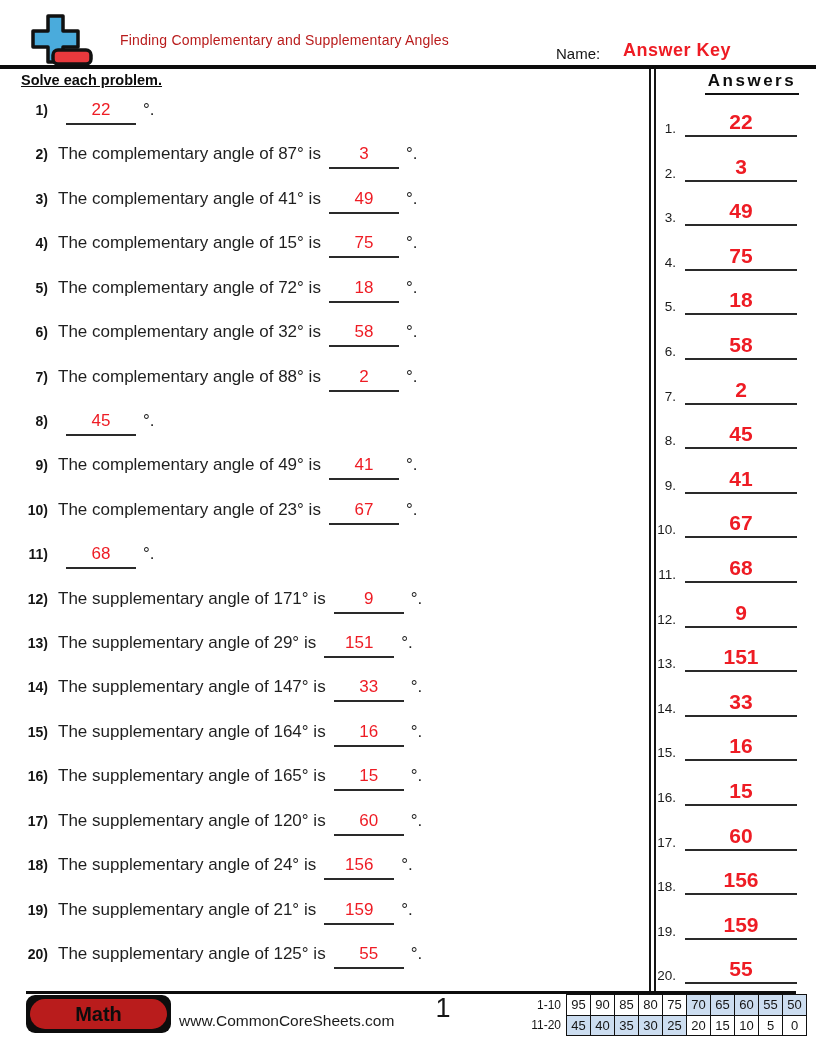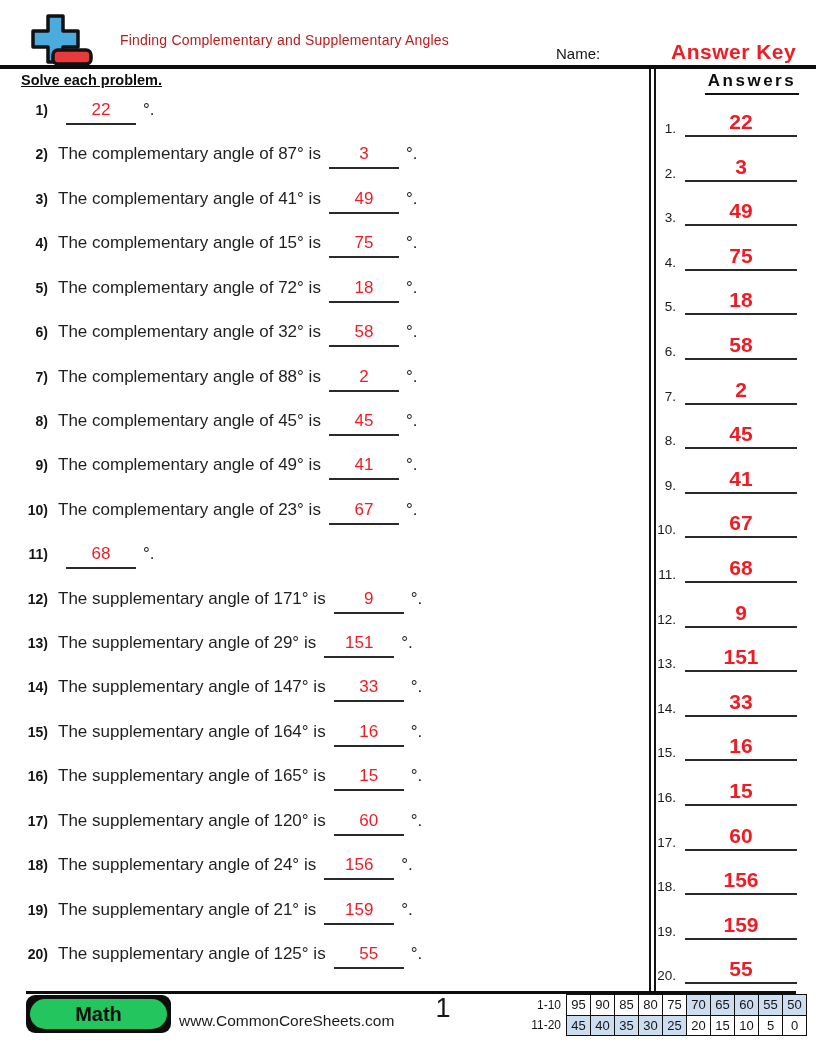--- a/index.html
+++ b/index.html
@@ -9,21 +9,21 @@
   }
   html,body{margin:0;padding:0;background:#fff;}
   .page{
     position:relative;width:816px;height:1056px;background:#fff;overflow:hidden;
     font-family:"Liberation Sans","DejaVu Sans",sans-serif;color:#1b1b1b;
   }
   
   .logo{position:absolute;left:28px;top:12px;width:66px;height:58px;}
   .title{position:absolute;left:120px;top:32px;font-size:14px;letter-spacing:.2px;color:#b91c1c;}
   .name-label{position:absolute;left:556px;top:45px;font-size:15px;color:#151515;}
-  .name-value{position:absolute;left:623px;top:40px;font-size:21px;font-weight:bold;color:var(--accent-red);letter-spacing:.5px;margin-left:48px;}
+  .name-value{position:absolute;left:623px;top:40px;font-size:18px;font-weight:bold;color:var(--accent-red);letter-spacing:.5px;}
   .header-rule{position:absolute;left:0;top:65px;width:816px;height:3.5px;background:var(--ink);}
   .instructions{position:absolute;left:21px;top:72px;font-size:14.5px;font-weight:bold;color:var(--ink);text-decoration:underline;}
   
   .vsep{position:absolute;left:649px;top:68.5px;height:923px;width:2.5px;
         border-left:2px solid #151515;border-right:2px solid #151515;}
   .answers-heading{position:absolute;left:698px;top:71px;width:108px;text-align:center;}
   .answers-heading span{display:inline-block;font-size:17px;font-weight:bold;letter-spacing:2.5px;
         color:var(--ink);border-bottom:2.5px solid #111;padding:0 3px 2px;}
   .answer-row{position:absolute;left:654px;width:152px;height:30px;display:flex;align-items:flex-end;}
   .anum{width:22px;text-align:right;font-size:13.5px;margin-right:9px;margin-bottom:1px;color:#1b1b1b;flex:none;}
@@ -32,21 +32,21 @@
   
   .problem-row{position:absolute;left:20px;display:flex;align-items:baseline;white-space:nowrap;}
   .pnum{width:28px;text-align:right;font-weight:bold;font-size:14px;margin-right:10px;flex:none;color:#151515;}
   .ptext{font-size:17px;color:#1f1f1f;}
   .blank{min-width:58px;border-bottom:2px solid #2a2a2a;text-align:center;margin-left:8px;padding:0 6px 3px;}
   .pans{font-size:17px;color:var(--accent-red);}
   .degree{font-size:17px;margin-left:7px;color:#1f1f1f;}
   
   .footer-rule{position:absolute;left:26px;top:991px;width:770px;height:3px;background:var(--ink);}
   .badge{position:absolute;left:26px;top:995px;width:145px;height:38px;background:var(--ink);border-radius:9px;}
-  .badge-pill{position:absolute;top:4px;left:4px;right:4px;bottom:4px;background:#22c55e;border-radius:15px;
+  .badge-pill{position:absolute;top:4px;left:4px;right:4px;bottom:4px;background:#b91c1c;border-radius:15px;
         display:flex;align-items:center;justify-content:center;}
   .badge-pill span{font-size:20px;font-weight:bold;color:var(--ink);}
   .website{position:absolute;left:179px;top:1012px;font-size:15.5px;color:#1b1b1b;}
   .page-number{position:absolute;left:398px;top:993px;width:90px;text-align:center;font-size:27px;color:#151515;}
   .score-table{position:absolute;left:519px;top:994px;border-collapse:collapse;}
   .score-table td{padding:0;}
   .score-label{width:42px;text-align:right;padding-right:5px !important;font-size:12px;color:#151515;}
   .score-cell{width:23px;height:19.5px;text-align:center;border:1.6px solid #111;font-size:13px;color:#151515;}
   .score-cell.hl{background:var(--table-hl);}
 </style>
@@ -217,21 +217,20 @@
 
   <div class="problem-row" style="top: 366.52px;">
     <span class="pnum">7)</span>
     <span class="ptext">The complementary angle of 88° is</span>
     <span class="blank"><span class="pans">2</span></span>
     <span class="degree">°.</span>
   </div>
 
   <div class="problem-row" style="top: 410.94px;">
     <span class="pnum">8)</span>
-    <span class="ptext">The complementary angle of 45° is</span>
     <span class="blank"><span class="pans">45</span></span>
     <span class="degree">°.</span>
   </div>
 
   <div class="problem-row" style="top: 455.36px;">
     <span class="pnum">9)</span>
     <span class="ptext">The complementary angle of 49° is</span>
     <span class="blank"><span class="pans">41</span></span>
     <span class="degree">°.</span>
   </div>

